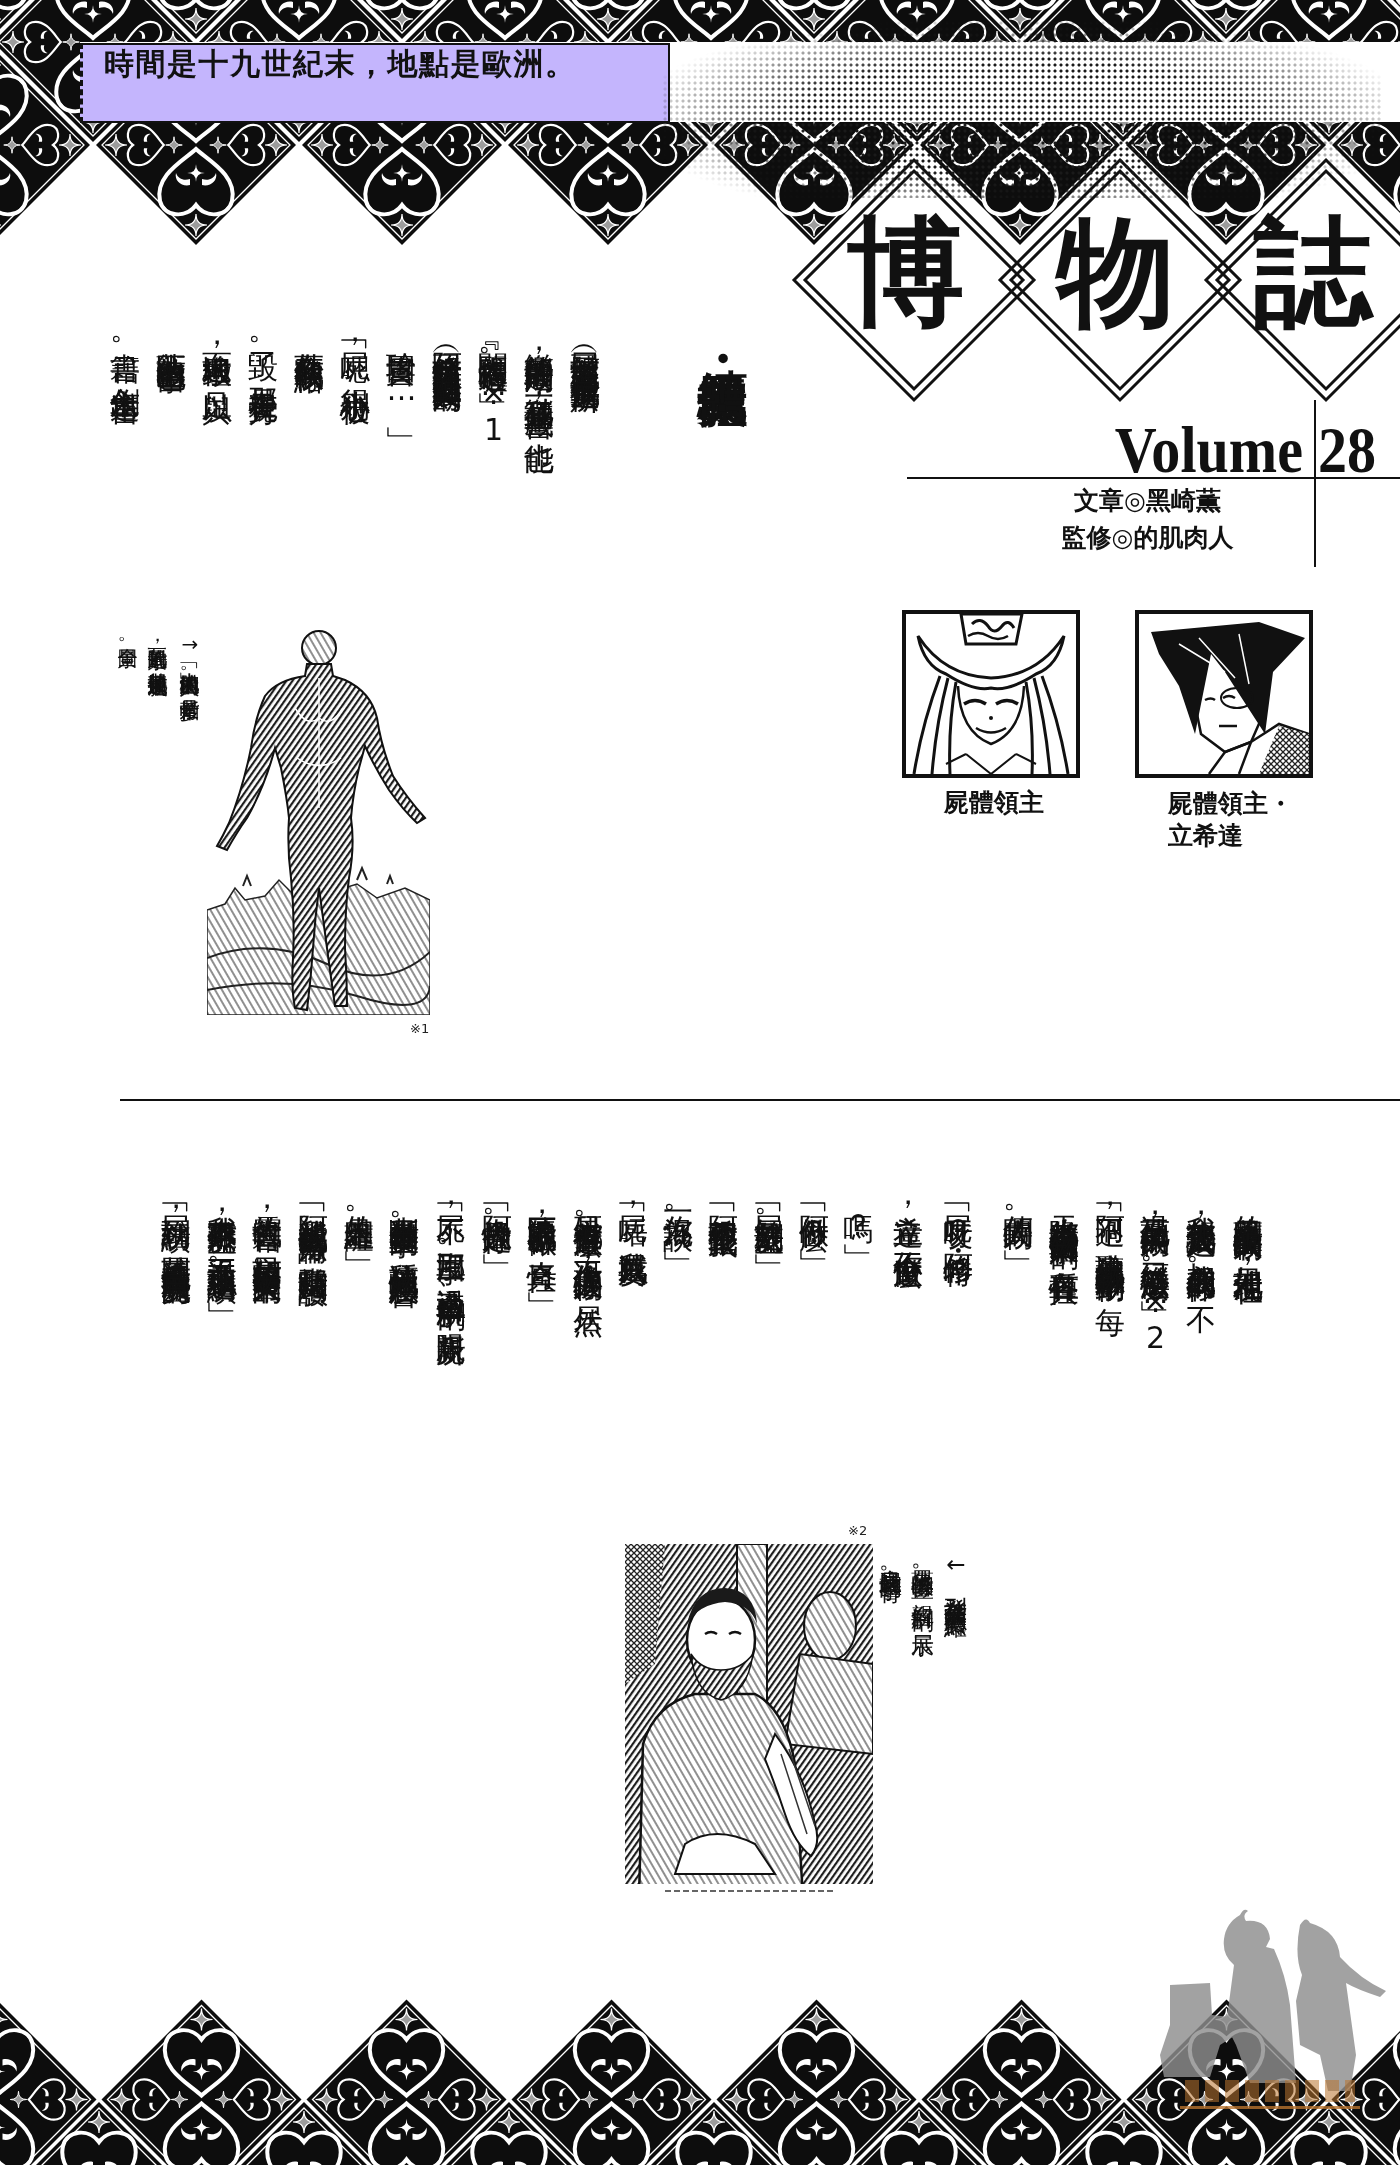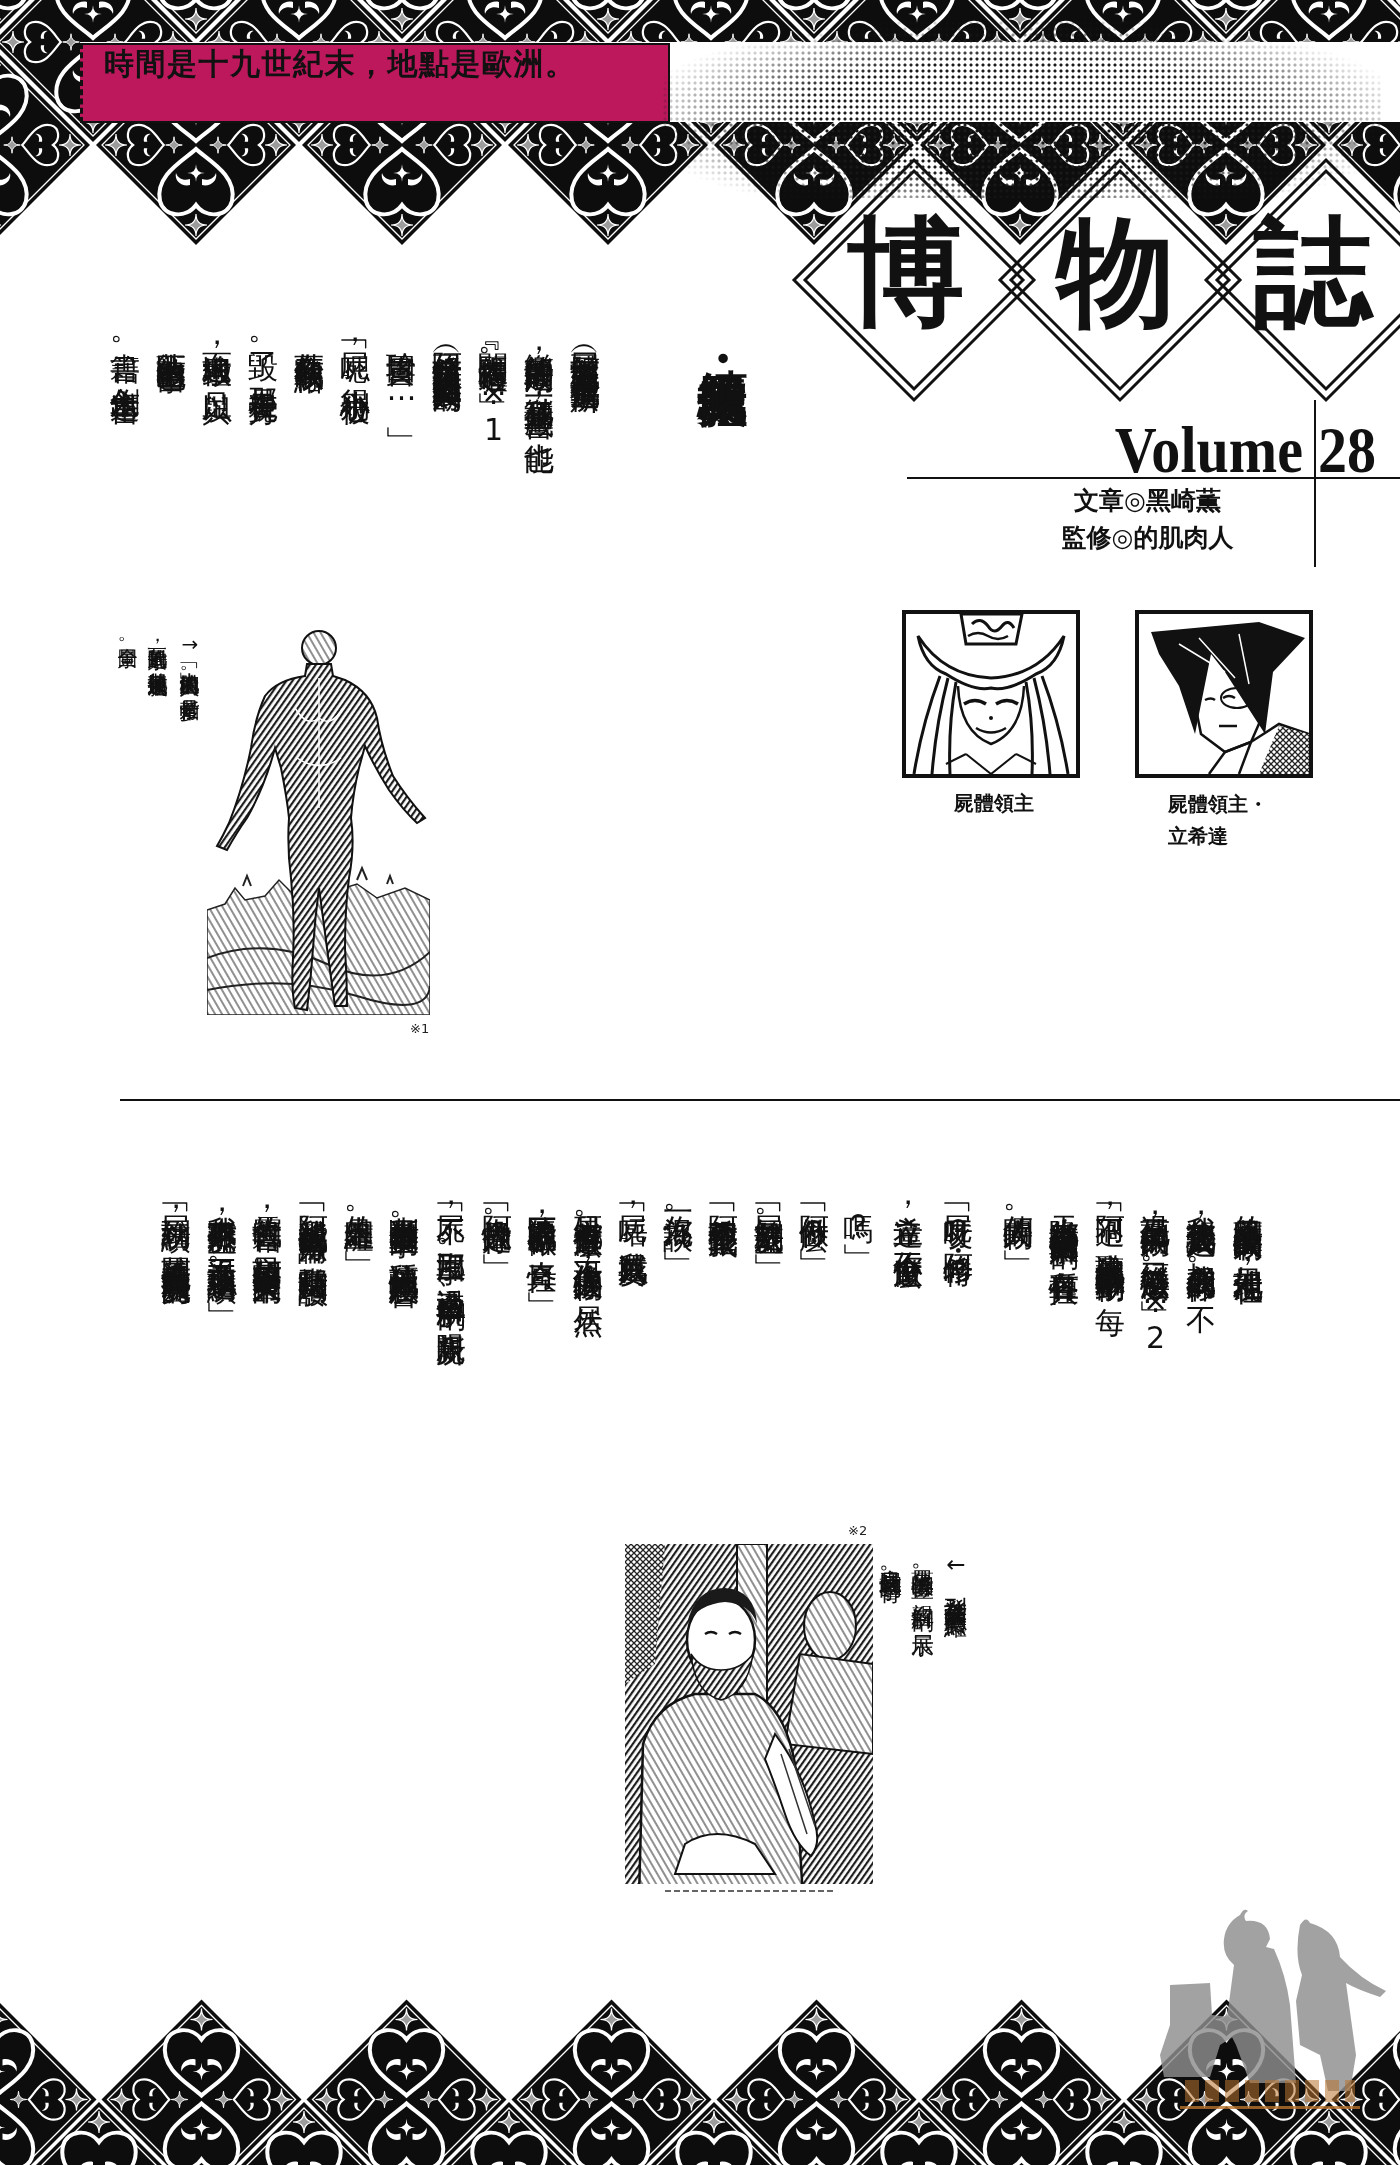--- a/index.html
+++ b/index.html
@@ -4,21 +4,21 @@
 <style>
   html, body { margin:0; padding:0; background:#fff; }
   #page { position:relative; width:1400px; height:2165px; overflow:hidden; background:#fff; color:#111; font-family:"DejaVu Sans", sans-serif; }
   .abs { position:absolute; }
   .vcol { position:absolute; writing-mode:vertical-rl; text-orientation:upright; white-space:nowrap;
           font-size:30px; line-height:30px; width:30px; letter-spacing:1.5px; color:#111; }
   .vhead { font-size:50px; line-height:50px; width:50px; letter-spacing:2px; font-weight:bold; }
   .vcap1 { font-size:20px; line-height:20px; width:20px; letter-spacing:0.6px; }
   .vcap2 { font-size:23px; line-height:23px; width:23px; letter-spacing:1.6px; }
   .white-band { left:80px; top:42px; width:1320px; height:80px; background:#fff; }
-  .intro-box { left:80px; top:43px; width:590px; height:80px; box-sizing:border-box; background:#be185d;
+  .intro-box { left:80px; top:43px; width:590px; height:80px; box-sizing:border-box; background:#c4b5fd;
                border:2px solid #111; border-left:3px dashed #111; padding:0 0 0 21px; }
   .intro-line { font-size:30px; line-height:37px; font-weight:bold; letter-spacing:1.5px; white-space:nowrap; }
   .title-halo { left:662px; top:20px; width:720px; height:178px;
                 background-image:radial-gradient(circle, #1a1a1a 1.3px, transparent 1.8px);
                 background-size:6px 6px;
                 -webkit-mask-image:radial-gradient(ellipse 55% 60% at 50% 55%, #000 55%, transparent 100%);
                 mask-image:radial-gradient(ellipse 55% 60% at 50% 55%, #000 55%, transparent 100%); }
   .series-title { left:672px; top:18px; font-size:150px; line-height:170px; font-weight:bold; letter-spacing:16px;
                   color:#707070; white-space:nowrap; -webkit-text-stroke:2px #222;
                   text-shadow:
@@ -28,21 +28,21 @@
                     0 -8px 0 #111, 0 8px 0 #111, -8px 0 0 #111, 8px 0 0 #111; }
   .diamond-char { width:140px; height:140px; line-height:140px; text-align:center; font-size:118px; font-weight:bold; color:#111; }
   .volume-label { left:1040px; top:415px; width:263px; text-align:right; font-family:"Liberation Serif", serif; font-weight:bold;
                   font-size:66px; line-height:70px; transform:scaleX(0.88); transform-origin:right center; white-space:nowrap; }
   .volume-num { left:1318px; top:415px; font-family:"Liberation Serif", serif; font-weight:bold; font-size:66px; line-height:70px;
                 transform:scaleX(0.88); transform-origin:left center; }
   .rule-v { left:1314px; top:400px; width:2px; height:167px; background:#111; }
   .rule-h { left:907px; top:477px; width:493px; height:2px; background:#111; }
   .credit { left:1000px; width:295px; text-align:center; font-size:25px; line-height:30px; font-weight:bold; white-space:nowrap; }
   .portrait { width:178px; height:168px; box-sizing:border-box; border:4px solid #111; background:#fff; overflow:hidden; }
-  .char-name { font-size:20px; line-height:32px; font-weight:bold; white-space:nowrap; }
+  .char-name { font-size:25px; line-height:32px; font-weight:bold; white-space:nowrap; }
   .divider { left:120px; top:1099px; width:1280px; height:2px; background:#111; }
   .marker { font-size:13px; line-height:14px; color:#222; }
   .figure { background:#fff; overflow:hidden; }
 </style>
 </head>
 <body>
 
 <svg width="0" height="0" style="position:absolute">
   <defs>
     <path id="star4" d="M0,-11 Q0,0 11,0 Q0,0 0,11 Q0,0 -11,0 Q0,0 0,-11Z"></path>

